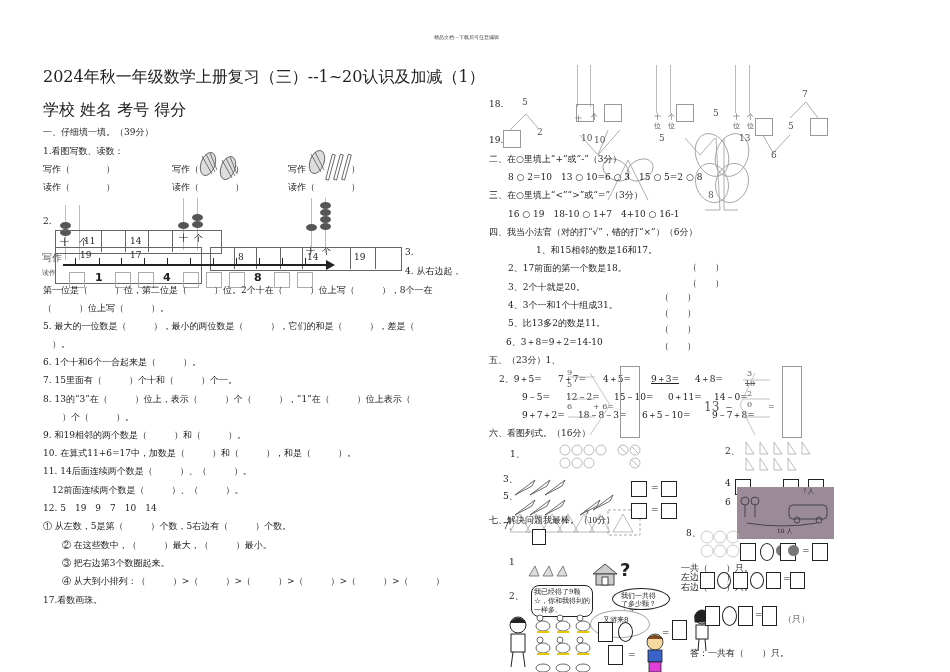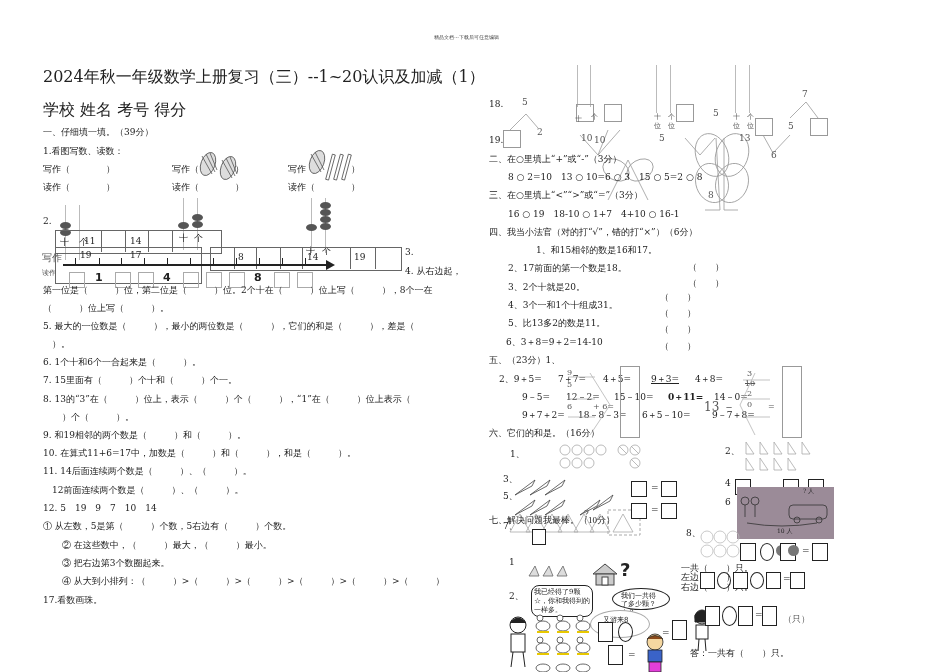--- a/index.html
+++ b/index.html
@@ -248,21 +248,21 @@
 <div class="abs t9" style="left:489px;top:354px;">五、（23分）1、</div>
 
 <div class="abs t9" style="left:499px;top:373px;">2、9＋5=</div>
 <div class="abs t9" style="left:558px;top:373px;">7＋7=</div>
 <div class="abs t9" style="left:603px;top:373px;">4＋5=</div>
 <div class="abs t9" style="left:651px;top:373px;text-decoration:underline;">9＋3=</div>
 <div class="abs t9" style="left:695px;top:373px;">4＋8=</div>
 <div class="abs t9" style="left:522px;top:391px;">9－5=</div>
 <div class="abs t9" style="left:566px;top:391px;">12－2=</div>
 <div class="abs t9" style="left:614px;top:391px;">15－10=</div>
-<div class="abs t9" style="left:668px;top:391px;font-weight:bold;">0＋11=</div>
+<div class="abs t9" style="left:668px;top:391px;">0＋11=</div>
 <div class="abs t9" style="left:714px;top:391px;">14－0=</div>
 <div class="abs t9" style="left:522px;top:409px;">9＋7＋2=</div>
 <div class="abs t9" style="left:578px;top:409px;">18－8－3=</div>
 <div class="abs t9" style="left:642px;top:409px;">6＋5－10=</div>
 <div class="abs t9" style="left:712px;top:409px;">9－7＋8=</div>
 <div class="abs" style="left:567px;top:368px;font-size:8px;color:#555;">9</div>
 <div class="abs" style="left:567px;top:380px;font-size:8px;color:#555;">5</div>
 <div class="abs" style="left:567px;top:402px;font-size:8px;color:#555;">6</div>
 <div class="abs" style="left:593px;top:402px;font-size:8px;color:#555;">+ 6=</div>
 <div class="abs" style="left:747px;top:369px;font-size:8px;color:#555;">3</div>
@@ -281,21 +281,21 @@
     <line x1="183" y1="15" x2="210" y2="15"></line>
       <line x1="183" y1="34" x2="210" y2="34"></line>
       <line x1="183" y1="52" x2="210" y2="52"></line>
     <line x1="180" y1="40" x2="195" y2="8"></line>
       <line x1="180" y1="40" x2="195" y2="70"></line>
   </g>
 </svg>
 <div class="box" style="left:620px;top:366px;width:18px;height:70px;border-color:#999;"></div>
 <div class="box" style="left:782px;top:366px;width:18px;height:70px;border-color:#999;"></div>
 
-<div class="abs t9" style="left:489px;top:427px;">六、它们的和是。（16分）</div>
+<div class="abs t9" style="left:489px;top:427px;">六、看图列式。（16分）</div>
 
 <div class="abs t9" style="left:510px;top:448px;">1、</div>
 <div class="abs t9" style="left:725px;top:445px;">2、</div>
 <div class="abs t9" style="left:503px;top:473px;">3、</div>
 <div class="abs t9" style="left:725px;top:478px;">4</div>
 <div class="abs t9" style="left:503px;top:490px;">5、</div>
 <div class="abs t9" style="left:725px;top:497px;">6</div>
 <div class="abs t9" style="left:503px;top:520px;">7、</div>
 <div class="abs t9" style="left:686px;top:527px;">8、</div>
 

